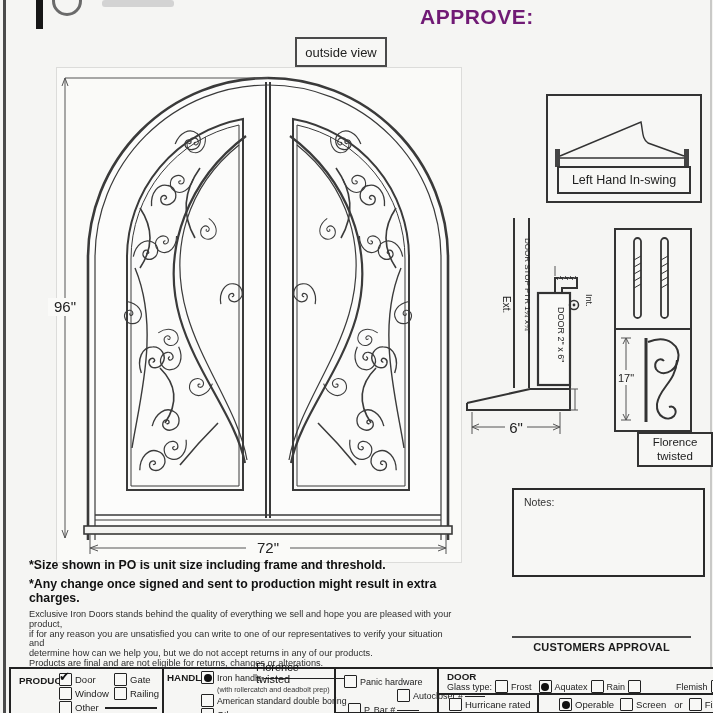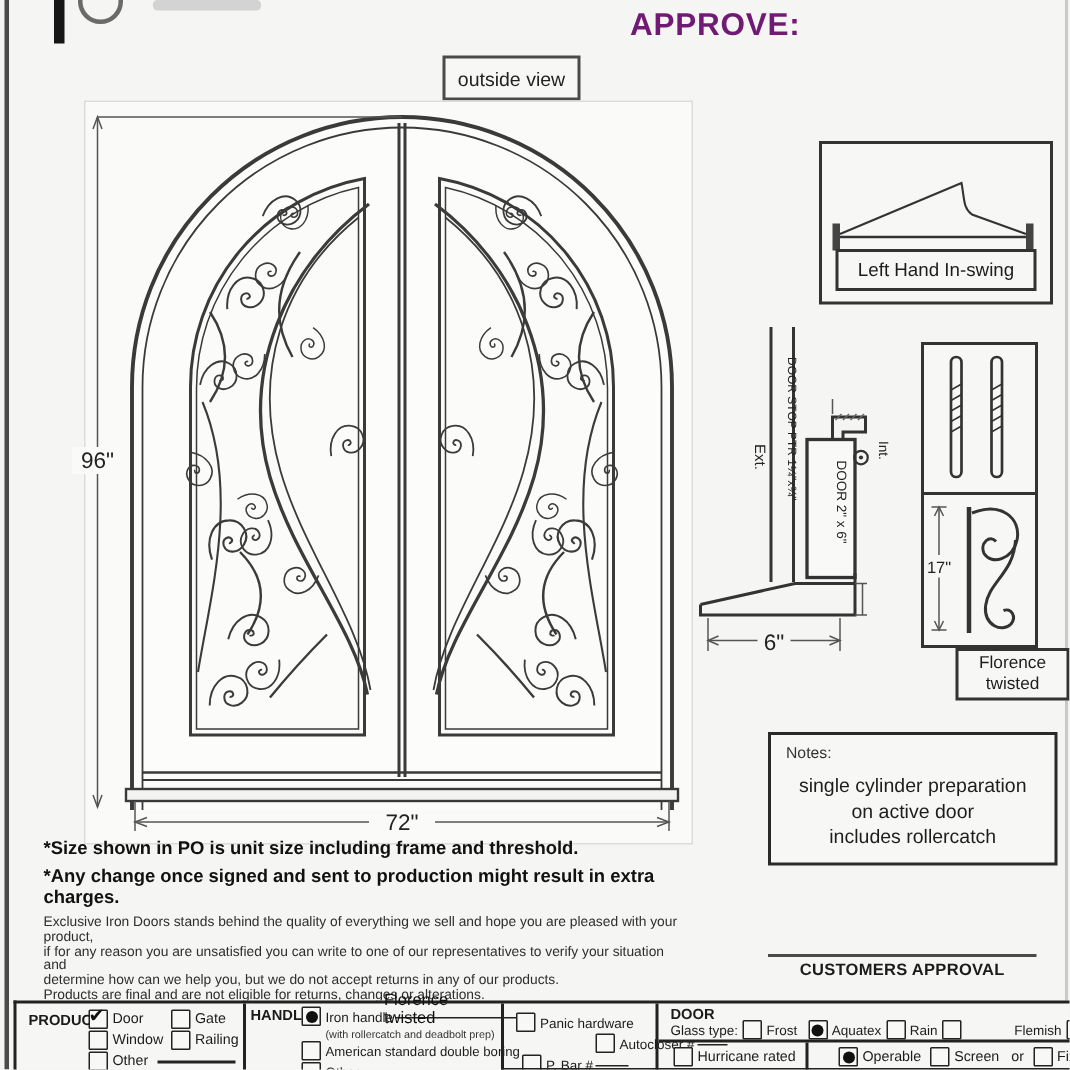--- a/index.html
+++ b/index.html
@@ -207,25 +207,20 @@
   </svg>
 </div>
 
 <div class="abs florence-label">
   <span>Florence</span>
   <span>twisted</span>
 </div>
 
 <div class="abs notes-box">
   <div class="notes-title">Notes:</div>
-  <div class="notes-body">
-    <div>single  cylinder preparation</div>
-    <div>on active door</div>
-    <div>includes rollercatch</div>
-  </div>
 </div>
 
 <div class="abs approval-line"></div>
 <div class="abs approval-text">CUSTOMERS APPROVAL</div>
 
 <div class="abs disclaimers">
   <div class="disc-bold">*Size shown in PO is unit size including frame and threshold.</div>
   <div class="disc-bold">*Any change once signed and sent to production might result in extra charges.</div>
   <div class="disc-small">Exclusive Iron Doors stands behind the quality of everything we sell and hope you are pleased with your product,</div>
   <div class="disc-small">if for any reason you are unsatisfied you can write to one of our representatives to verify your situation and</div>

